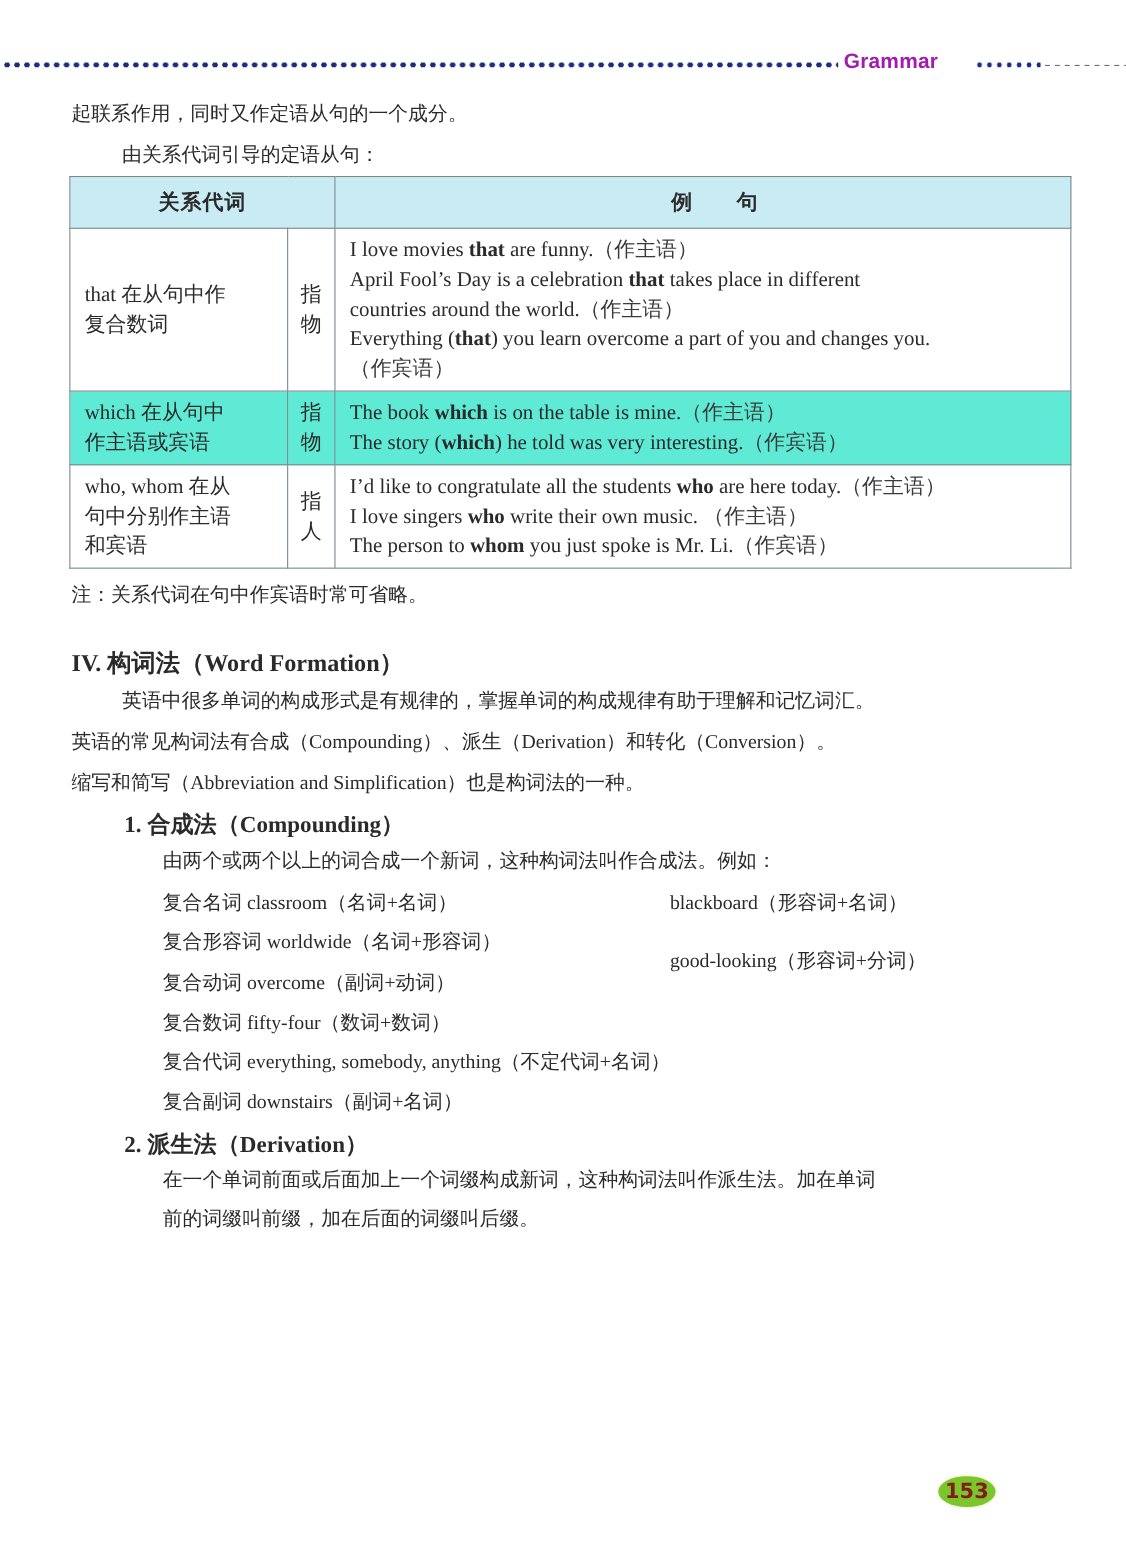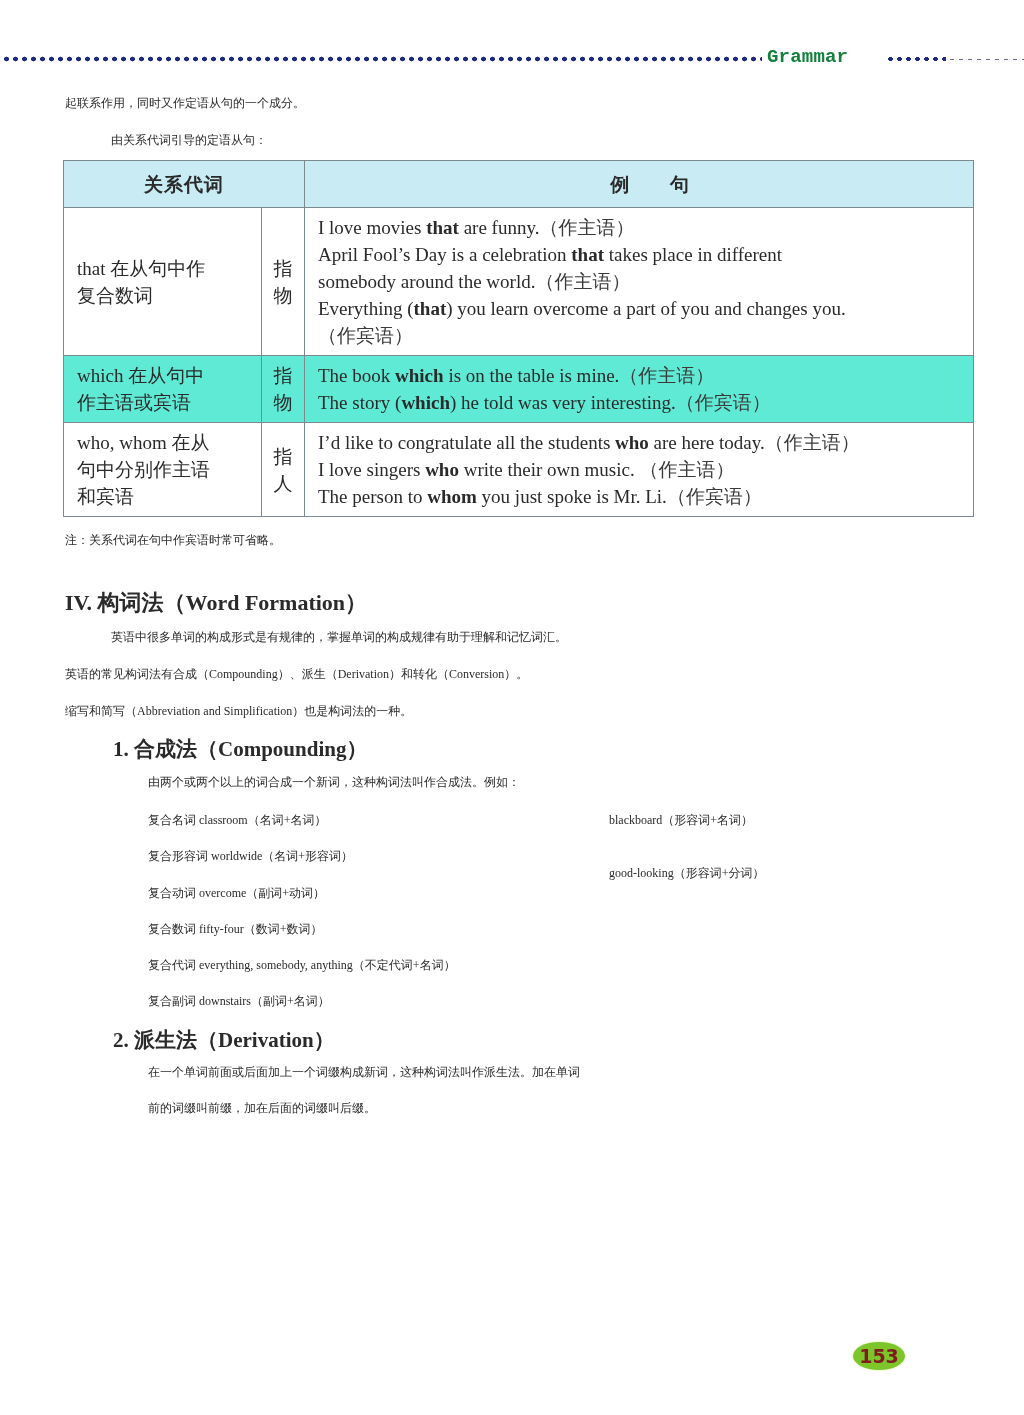--- a/index.html
+++ b/index.html
@@ -11,35 +11,35 @@
   .header-bar {
     position: absolute; left: 0; top: 46px; width: 1024px; height: 24px;
   }
   .dots-left {
     position: absolute; left: 2px; top: 10px; width: 760px; height: 6px;
     background-image: radial-gradient(circle, #1d2a80 2.3px, transparent 2.6px);
     background-size: 9px 6px; background-repeat: repeat-x;
   }
   .grammar-label {
     position: absolute; left: 767px; top: 0px;
-    font-family: Liberation Mono, monospace; font-weight: bold;
-    font-size: 19px; color: #15803d; letter-spacing: 0.2px;
+    font-family: Liberation Sans, sans-serif; font-weight: bold;
+    font-size: 19px; color: #a21caf; letter-spacing: 0.2px;
   }
   .dots-right {
     position: absolute; left: 886px; top: 10px; width: 60px; height: 6px;
     background-image: radial-gradient(circle, #1d2a80 2.1px, transparent 2.4px);
     background-size: 9px 6px; background-repeat: repeat-x;
   }
   .dashes-right {
     position: absolute; left: 950px; top: 13px; width: 74px; height: 2px;
     background-image: linear-gradient(to right, #6a6a8a 50%, transparent 50%);
     background-size: 9px 1px; background-repeat: repeat-x;
   }
   .line {
-    position: absolute; font-size: 12px; line-height: 24px; white-space: nowrap;
+    position: absolute; font-size: 18px; line-height: 24px; white-space: nowrap;
   }
   table.pron {
     position: absolute; left: 63px; top: 160px; width: 911px;
     border-collapse: collapse; font-size: 19px; line-height: 27px;
   }
   table.pron td, table.pron th {
     border: 1.5px solid #7a8a8e; vertical-align: middle; margin-left: 13px;
   }
   table.pron th {
     background: #c9ecf4; height: 44px; font-weight: bold; font-size: 19px;
@@ -92,21 +92,21 @@
           <span class="ex-line">that 在从句中作</span>
           <span class="ex-line">复合数词</span>
         </td>
         <td class="c2">
           <span class="ex-line">指</span>
           <span class="ex-line">物</span>
         </td>
         <td class="c3">
           <span class="ex-line"><span>I love movies </span><b>that</b><span> are funny.</span><span class="cn">（作主语）</span></span>
           <span class="ex-line"><span>April Fool’s Day is a celebration </span><b>that</b><span> takes place in different</span></span>
-          <span class="ex-line"><span>somebody around the world.</span><span class="cn">（作主语）</span></span>
+          <span class="ex-line"><span>countries around the world.</span><span class="cn">（作主语）</span></span>
           <span class="ex-line"><span>Everything (</span><b>that</b><span>) you learn overcome a part of you and changes you.</span></span>
           <span class="ex-line"><span class="cn">（作宾语）</span></span>
         </td>
       </tr>
       <tr class="row-hl">
         <td class="c1">
           <span class="ex-line">which 在从句中</span>
           <span class="ex-line">作主语或宾语</span>
         </td>
         <td class="c2">

